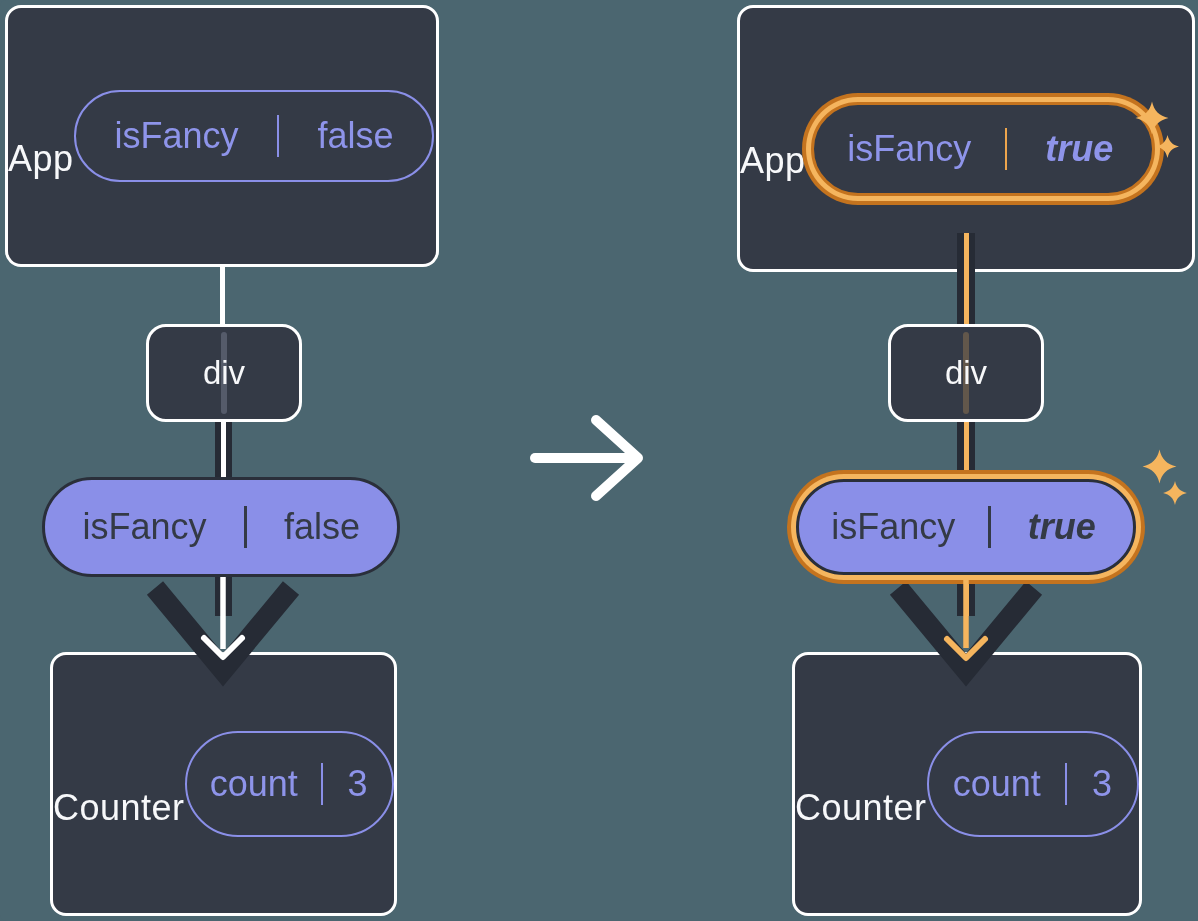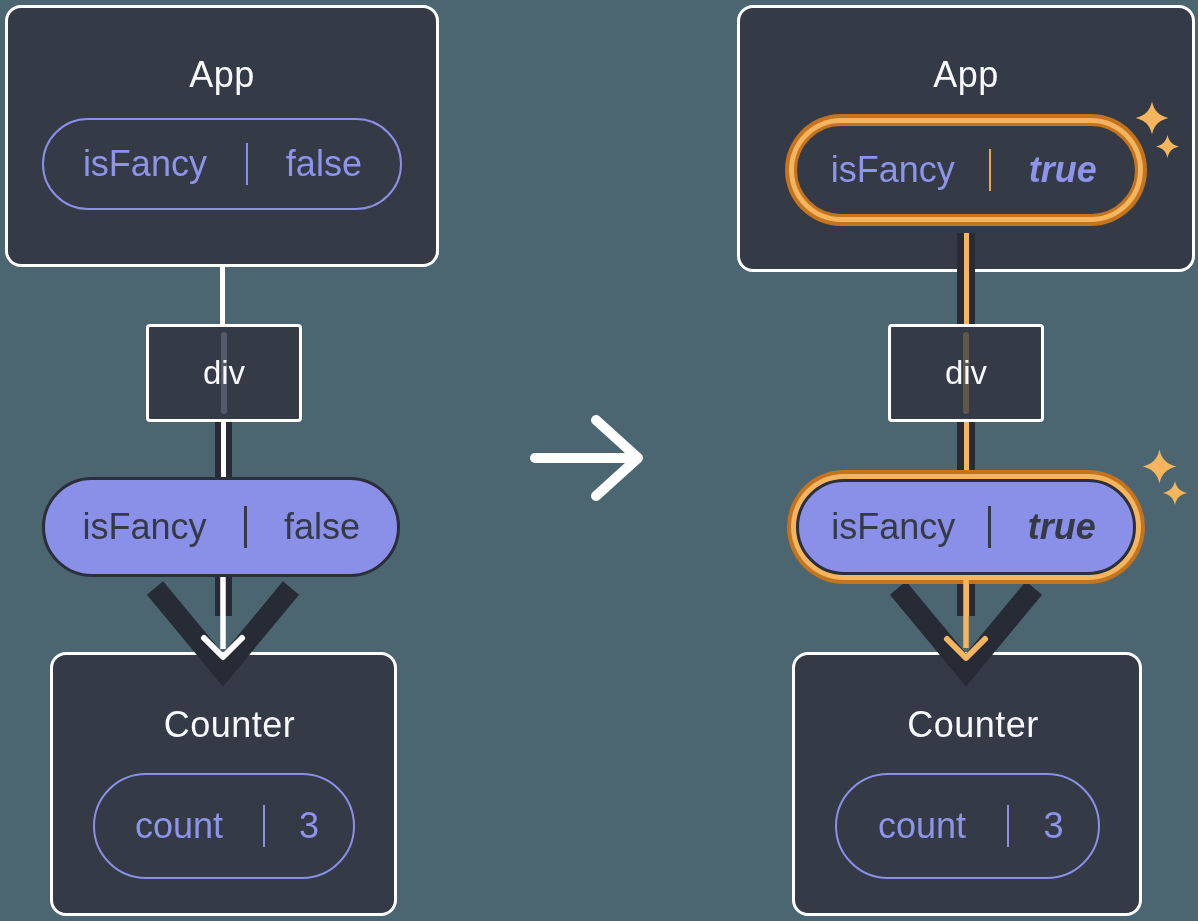--- a/index.html
+++ b/index.html
@@ -3,24 +3,24 @@
 <meta charset="utf-8">
 <style>
   html,body{margin:0;padding:0;background:#4B6670;}
   .canvas{
     position:relative;width:1198px;height:921px;background:#4B6670;
     font-family:"Liberation Sans","DejaVu Sans",sans-serif;overflow:hidden;border-radius:6px;
   }
   
   .card{
     position:absolute;background:#343A46;border:3px solid #FFFFFF;border-radius:16px;
-    box-sizing:border-box;display:flex;flex-direction:column;align-items:center;
+    box-sizing:border-box;display:flex;flex-direction:row;align-items:center;
   }
   .card-title{color:#F7F8FA;font-size:36px;line-height:44px;margin-top:45px;letter-spacing:.5px;}
-  .counter-card .card-title{margin-top:48px;margin-left:12px;}
+  .counter-card .card-title{margin-top:48px;}
   
   .pill{
     display:flex;align-items:center;border-radius:999px;box-sizing:border-box;overflow:hidden;
   }
   .pill .cell{display:flex;align-items:center;justify-content:center;font-size:36px;}
   .pill.outline{border:2.5px solid #8A8FE8;color:#8E94EA;background:transparent;}
   .pill.outline .cell + .cell{border-left:2.5px solid #8A8FE8;}
   .pill.solid{background:#8A8FE8;border:3px solid #2A2F3A;color:#343A46;}
   .pill.solid .cell + .cell{border-left:3px solid #343A46;}
   .pill.dark-fancy{background:#343A46;border:3px solid #C4731E;color:#8E94EA;}
@@ -30,21 +30,21 @@
   .cell.s-name{width:66%;}
   .cell.s-val{width:34%;}
   .bold-val{font-weight:bold;font-style:italic;}
   
   .ring{
     position:absolute;padding:5px;background:#F5B55E;border-radius:999px;
     box-shadow:0 0 0 4px #C4731E;z-index:3;
   }
   .app-ring{position:relative;z-index:3;margin-top:21px;}
   
-  .div-card{justify-content:center;border-radius:4px;z-index:2;}
+  .div-card{justify-content:center;border-radius:20px;z-index:2;}
   .div-label{color:#F7F8FA;font-size:33px;position:relative;z-index:1;}
   .div-stripe{position:absolute;top:5px;bottom:5px;left:50%;transform:translateX(-50%);width:6px;border-radius:3px;}
   .stripe-gray{background:rgba(185,190,215,0.25);}
   .stripe-orange{background:rgba(245,181,94,0.24);}
   
   .abs{position:absolute;}
   .z1{z-index:1}.z4{z-index:4}.z5{z-index:5}
   .pill-layer{position:absolute;z-index:3;}
   .edge-white{background:#FFFFFF;}
   .app-gap{height:21px;}

